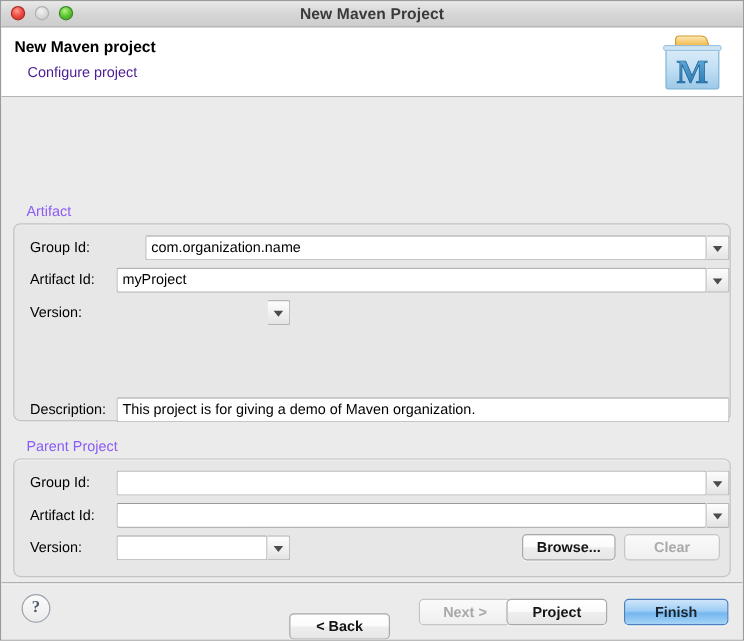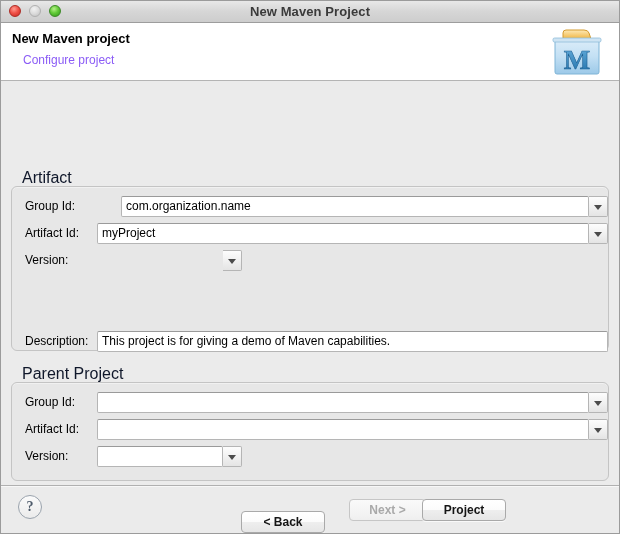--- a/index.html
+++ b/index.html
@@ -83,21 +83,21 @@
     top: 8px;
     font-size: 13px;
     font-weight: bold;
     color: #000;
   }
   .wh-sub {
     position: absolute;
     left: 22px;
     top: 30px;
     font-size: 12px;
-    color: #8b5cf6;
+    color: #4c1d95;
   }
   .wh-icon {
     position: absolute;
     right: 16px;
     top: 4px;
     width: 52px;
     height: 50px;
   }
 
   
@@ -109,22 +109,22 @@
 
   .group {
     position: absolute;
     left: 10px;
     right: 10px;
   }
   .group > .group-title {
     position: absolute;
     left: 11px;
     top: 0px;
-    font-size: 16px;
-    color: #0f172a;
+    font-size: 12px;
+    color: #8b5cf6;
     background: transparent;
     z-index: 2;
   }
   .group > .group-box {
     position: absolute;
     left: 0;
     right: 0;
     top: 17px;
     bottom: 0;
     border: 1px solid #c4c4c4;
@@ -327,21 +327,21 @@
 
         <div class="row" style="top:63px;">
           <span class="lbl">Version:</span>
           <div class="combo-btn attached" style="left:211px;"></div>
         </div>
 
 
 
         <div class="row" style="top:144px;">
           <span class="lbl">Description:</span>
-          <div class="field" style="left:85px; right:0px;">This project is for giving a demo of Maven capabilities.</div>
+          <div class="field" style="left:85px; right:0px;">This project is for giving a demo of Maven organization.</div>
         </div>
 
       </div>
     </div>
 
     <div class="group" id="parent-group">
       <div class="group-title">Parent Project</div>
       <div class="group-box">
 
         <div class="row" style="top:9px;">
@@ -354,20 +354,22 @@
           <span class="lbl">Artifact Id:</span>
           <div class="field" style="left:85px; right:19px;"></div>
           <div class="combo-btn attached" style="right:0;"></div>
         </div>
 
         <div class="row" style="top:63px;">
           <span class="lbl">Version:</span>
           <div class="field" style="left:85px; width:126px;"></div>
           <div class="combo-btn attached" style="left:211px;"></div>
 
+          <div class="btn" style="right:95px; top:-1px; width:78px;">Browse...</div>
+          <div class="btn disabled" style="right:8px; top:-1px; width:80px;">Clear</div>
         </div>
 
       </div>
     </div>
 
     <div class="advanced">
       <span class="tri"></span>
       <span class="atext">Advanced</span>
     </div>
 
@@ -375,15 +377,16 @@
 
   <div class="footer">
     <div class="help-btn">?</div>
 
     <div class="btn" style="left:240px; top:25px; width:84px;">&lt; Back</div>
 
     <div class="btn disabled" style="left:329px; top:13px; width:77px;margin-left:19px;">Next &gt;</div>
 
     <div class="btn" style="left:421px; top:13px; width:84px;">Project</div>
 
+    <div class="btn default" style="left:519px; top:13px; width:87px;">Finish</div>
   </div>
 
 </div>
 
 </body></html>

